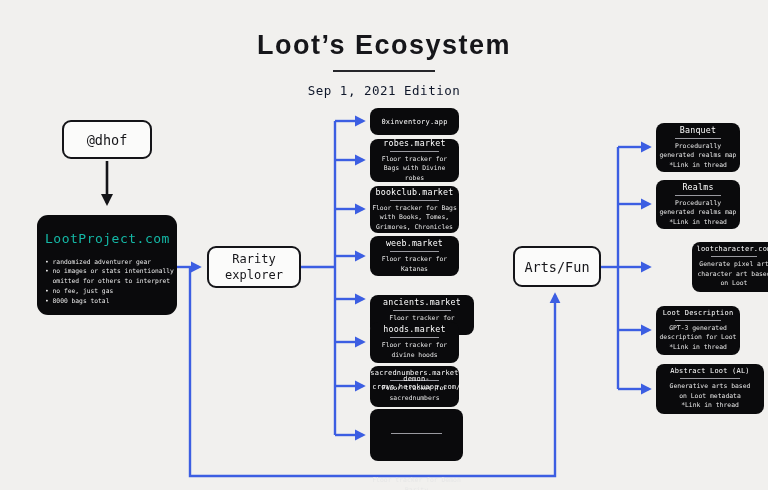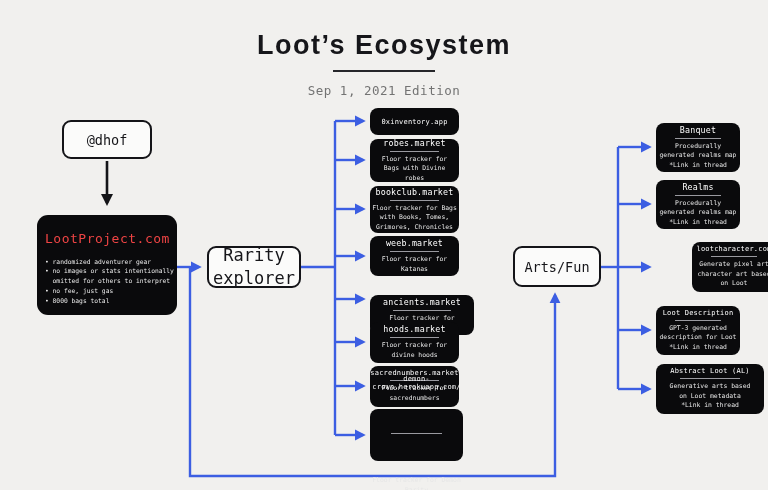--- a/index.html
+++ b/index.html
@@ -11,41 +11,41 @@
   }
   svg.wires { position:absolute; left:0; top:0; pointer-events:none; }
 
   
   .hdr { position:absolute; left:0; top:0; width:100%; text-align:center; }
   .hdr h1 {
     margin:30px 0 0 0; font-family:"Liberation Sans", sans-serif;
     font-size:27px; font-weight:600; letter-spacing:1.5px; color:#16161a;
   }
   .title-rule { width:102px; height:2px; background:#26262a; margin:9px auto 0 auto; }
-  .subtitle { margin-top:11px; font-size:12.5px; letter-spacing:0.5px; color:#737373; }
+  .subtitle { margin-top:11px; font-size:12.5px; letter-spacing:0.5px; color:#0f172a; }
 
   
   .wbox {
     position:absolute; background:#fbfbfa; border:2px solid #141418; border-radius:9px;
     display:flex; align-items:center; justify-content:center; text-align:center;
     font-size:13.5px; color:#16161a; box-sizing:border-box;
   }
   .dhof   { left:62px;  top:120px; width:90px;  height:39px; }
-  .rarity { left:207px; top:246px; width:94px;  height:42px; font-size:17px; line-height:1.35;align-items:center; }
+  .rarity { left:207px; top:246px; width:94px;  height:42px; font-size:12px; line-height:1.35;align-items:center; }
   .artsfun{ left:513px; top:246px; width:88px;  height:41px; }
 
   
   .bbox {
     position:absolute; background:#0a0a0c; border-radius:8px; color:#fff;
     display:flex; flex-direction:column; align-items:center; justify-content:center;
     text-align:center; box-sizing:border-box; padding:3px 2px;
   }
   .loot { left:37px; top:215px; width:140px; height:100px; border-radius:11px;
           align-items:flex-start; padding:14px 8px 8px 8px; }
-  .loot-title { width:100%; text-align:center; font-size:13px; letter-spacing:0.5px; color:#ef4444; }
+  .loot-title { width:100%; text-align:center; font-size:13px; letter-spacing:0.5px; color:#14b8a6; }
   .loot-bullets { margin-top:11px; font-size:6.3px; line-height:1.55; color:#e9e9e9; text-align:left; }
 
   .pre { white-space:pre; }
 
   .nt   { font-size:8.3px; letter-spacing:0.2px; color:#fff; }
   .nt-sm{ font-size:7px; }
   .rule { width:58%; border-top:1px solid #9a9aa0; margin:3px auto 3px auto; }
   .nb   { font-size:6.4px; line-height:1.5; color:#e6e6e6; }
 
   

